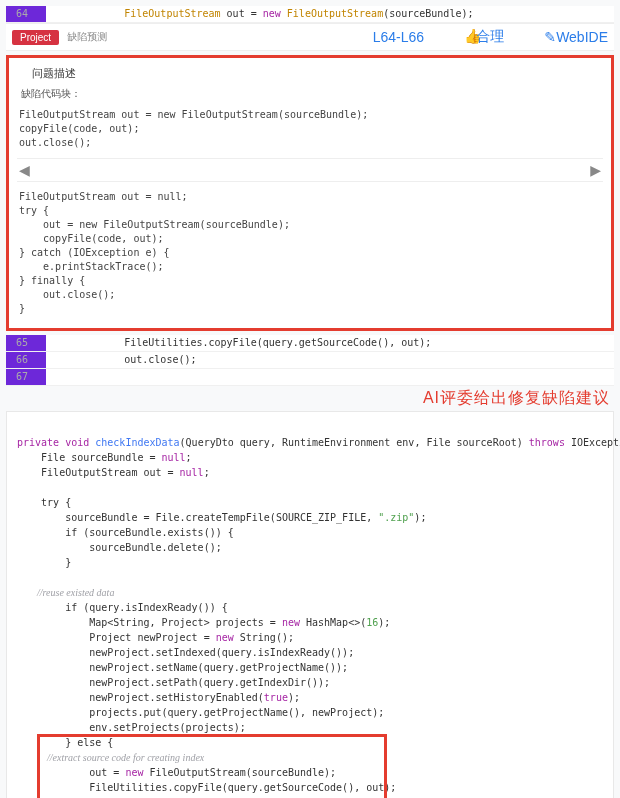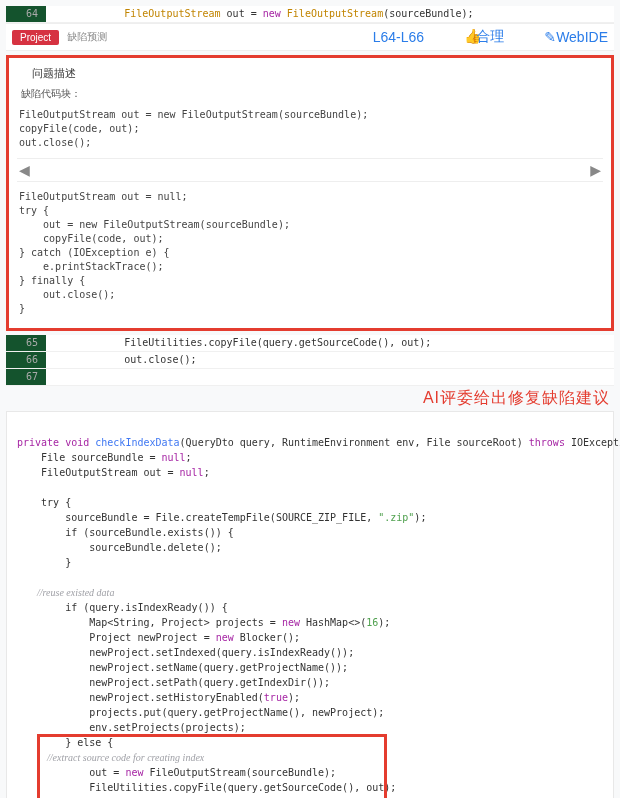--- a/index.html
+++ b/index.html
@@ -14,24 +14,24 @@
   .code-line {
     display: flex;
     background: #fff;
     border-bottom: 1px solid #f0f0f0;
     font-family: Consolas, Monaco, monospace;
     font-size: 10px;
     line-height: 16px;
   }
   .ln {
     width: 40px;
-    text-align: right;
+    text-align: center;
     padding-right: 8px;
     color: #aaa;
-    background: #14532d;
+    background: #6d28d9;
     flex-shrink: 0;
     user-select: none;
   }
   .cl { padding-left: 6px; white-space: pre; flex: 1; }
   .kw { color: #a626a4; }
   .str { color: #50a14f; }
   .fn { color: #4078f2; }
   .type { color: #c18401; }
   .cmt { color: #a0a1a7; font-style: italic; font-family: Liberation Serif, serif; }
 
@@ -190,21 +190,21 @@
 <span></span>
 <span>    try {</span>
 <span>        sourceBundle = File.createTempFile(SOURCE_ZIP_FILE, </span><span class="str">".zip"</span><span>);</span>
 <span>        if (sourceBundle.exists()) {</span>
 <span>            sourceBundle.delete();</span>
 <span>        }</span>
 <span></span>
 <span class="cmt">        //reuse existed data</span>
 <span>        if (query.isIndexReady()) {</span>
 <span>            Map&lt;String, Project&gt; projects = </span><span class="kw">new</span><span> HashMap&lt;&gt;(</span><span class="str">16</span><span>);</span>
-<span>            Project newProject = </span><span class="kw">new</span><span> Blocker();</span>
+<span>            Project newProject = </span><span class="kw">new</span><span> String();</span>
 <span>            newProject.setIndexed(query.isIndexReady());</span>
 <span>            newProject.setName(query.getProjectName());</span>
 <span>            newProject.setPath(query.getIndexDir());</span>
 <span>            newProject.setHistoryEnabled(</span><span class="kw">true</span><span>);</span>
 <span>            projects.put(query.getProjectName(), newProject);</span>
 <span>            env.setProjects(projects);</span>
 <span>        } else {</span>
 <span class="cmt">            //extract source code for creating index</span>
 <span>            out = </span><span class="kw">new</span><span> FileOutputStream(sourceBundle);</span>
 <span>            FileUtilities.copyFile(query.getSourceCode(), out);</span>

